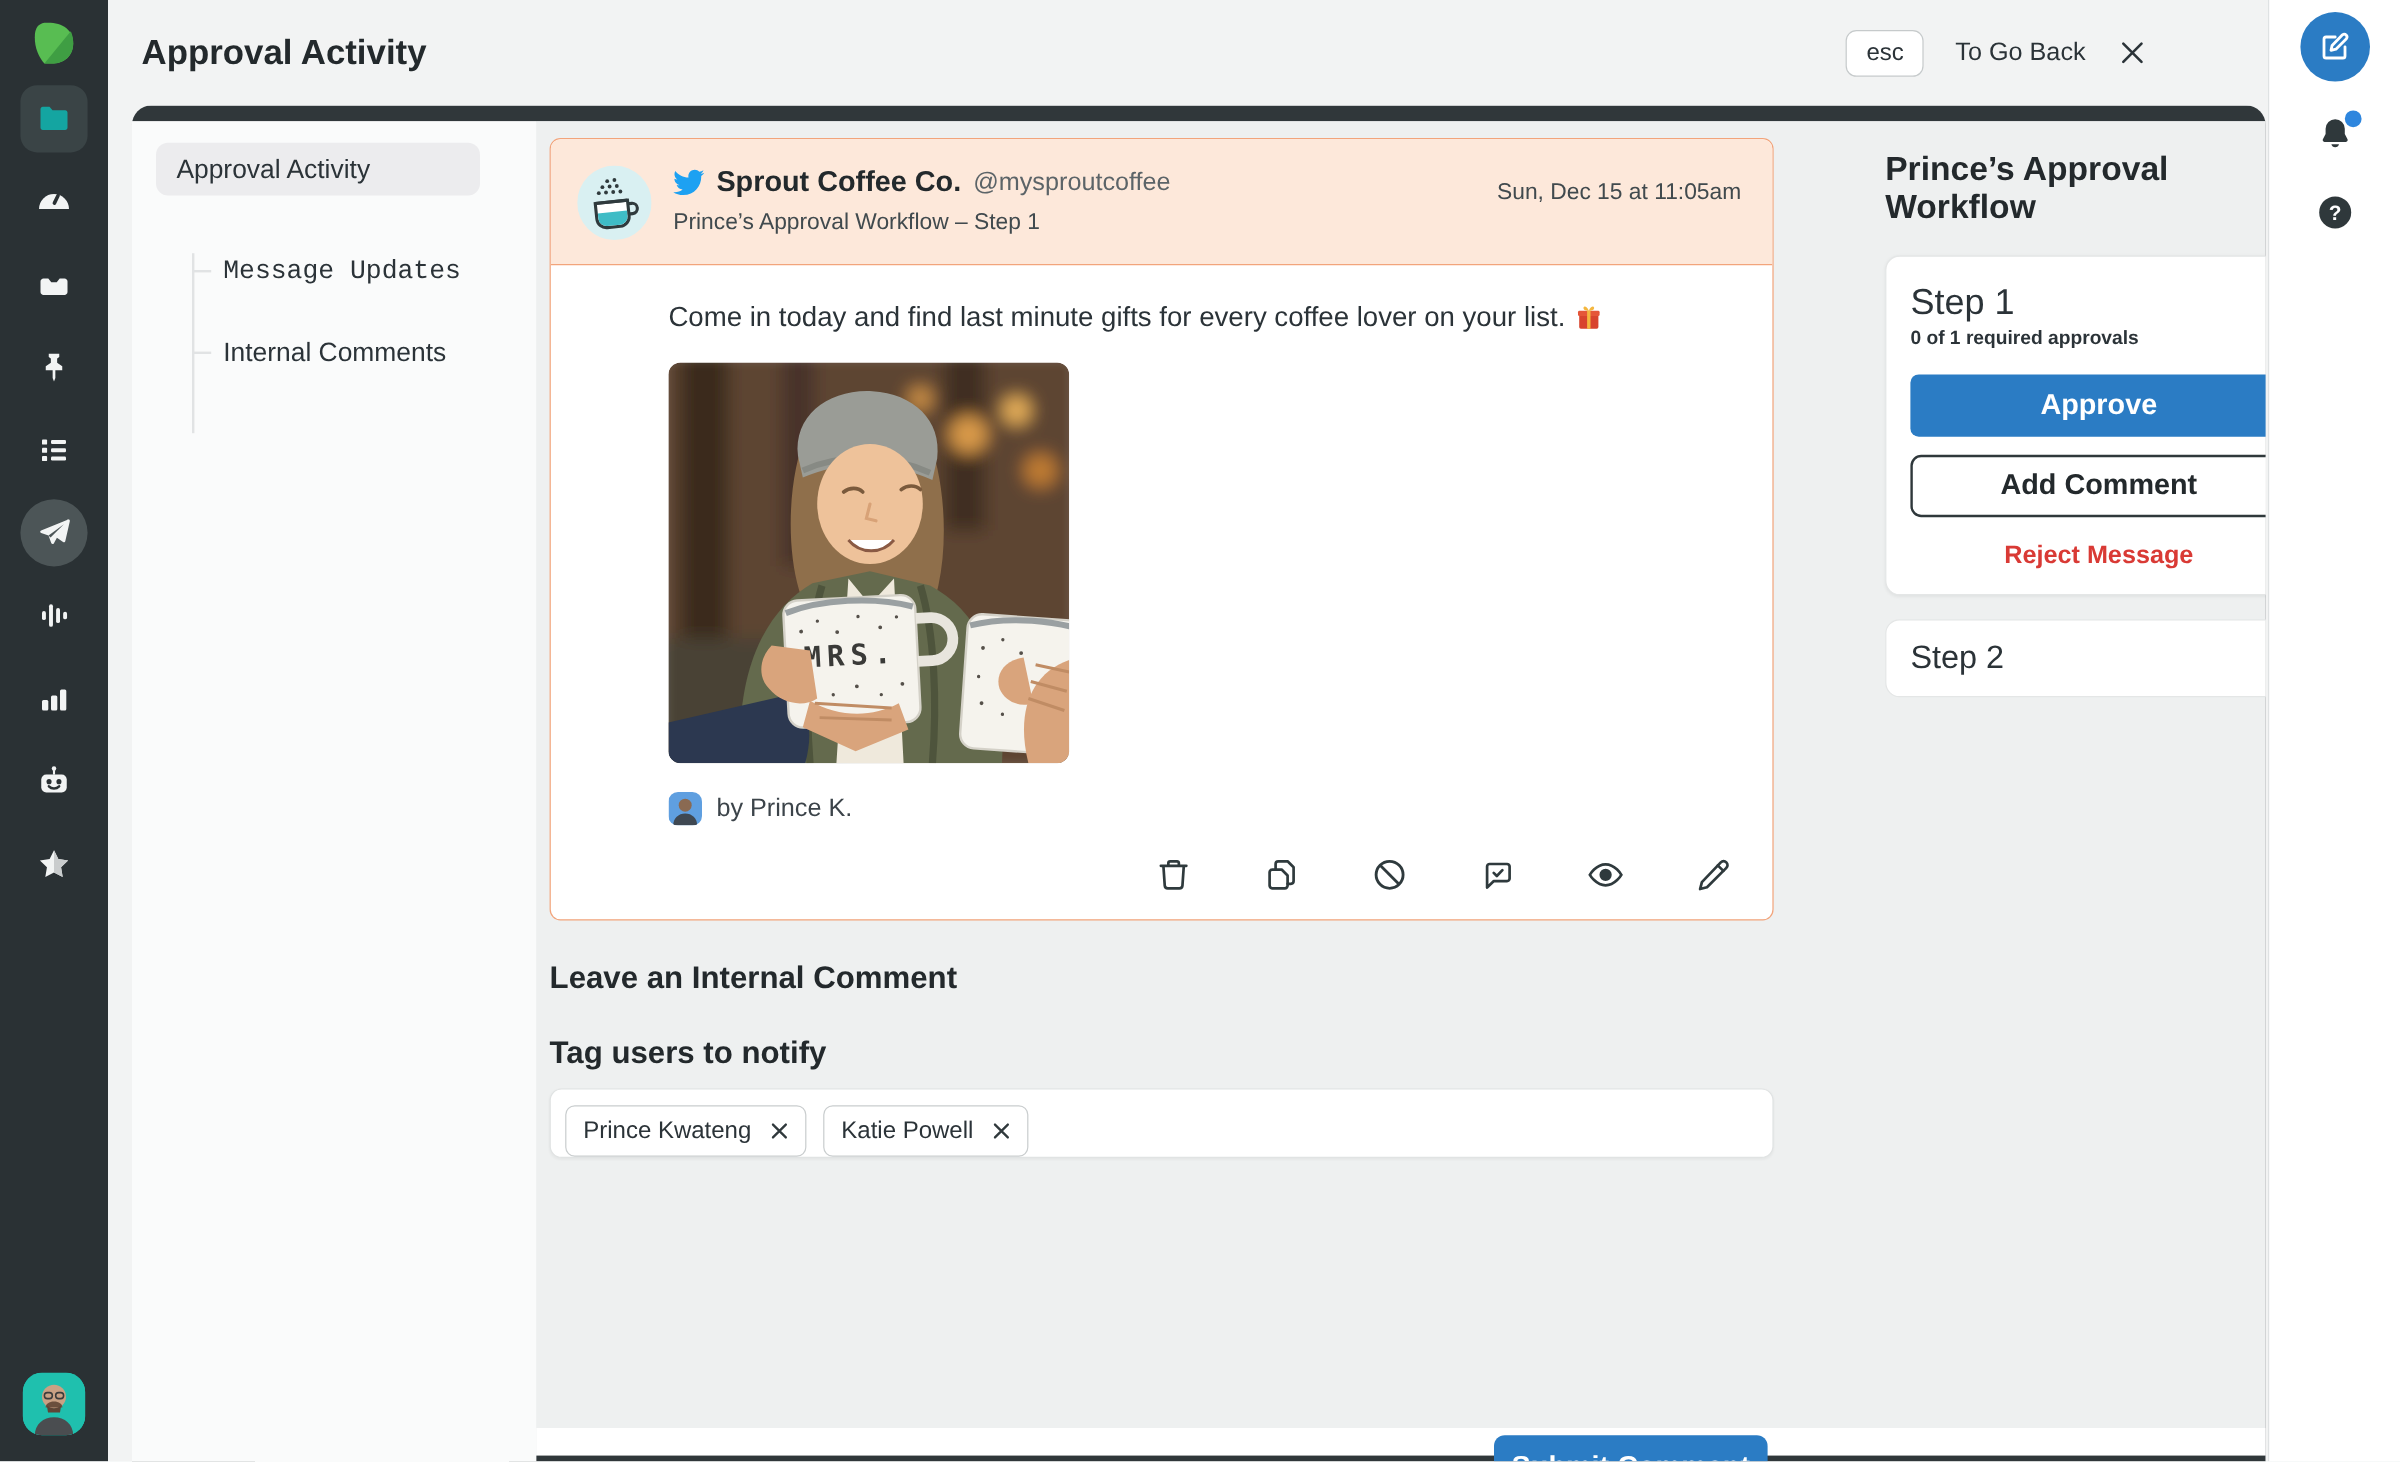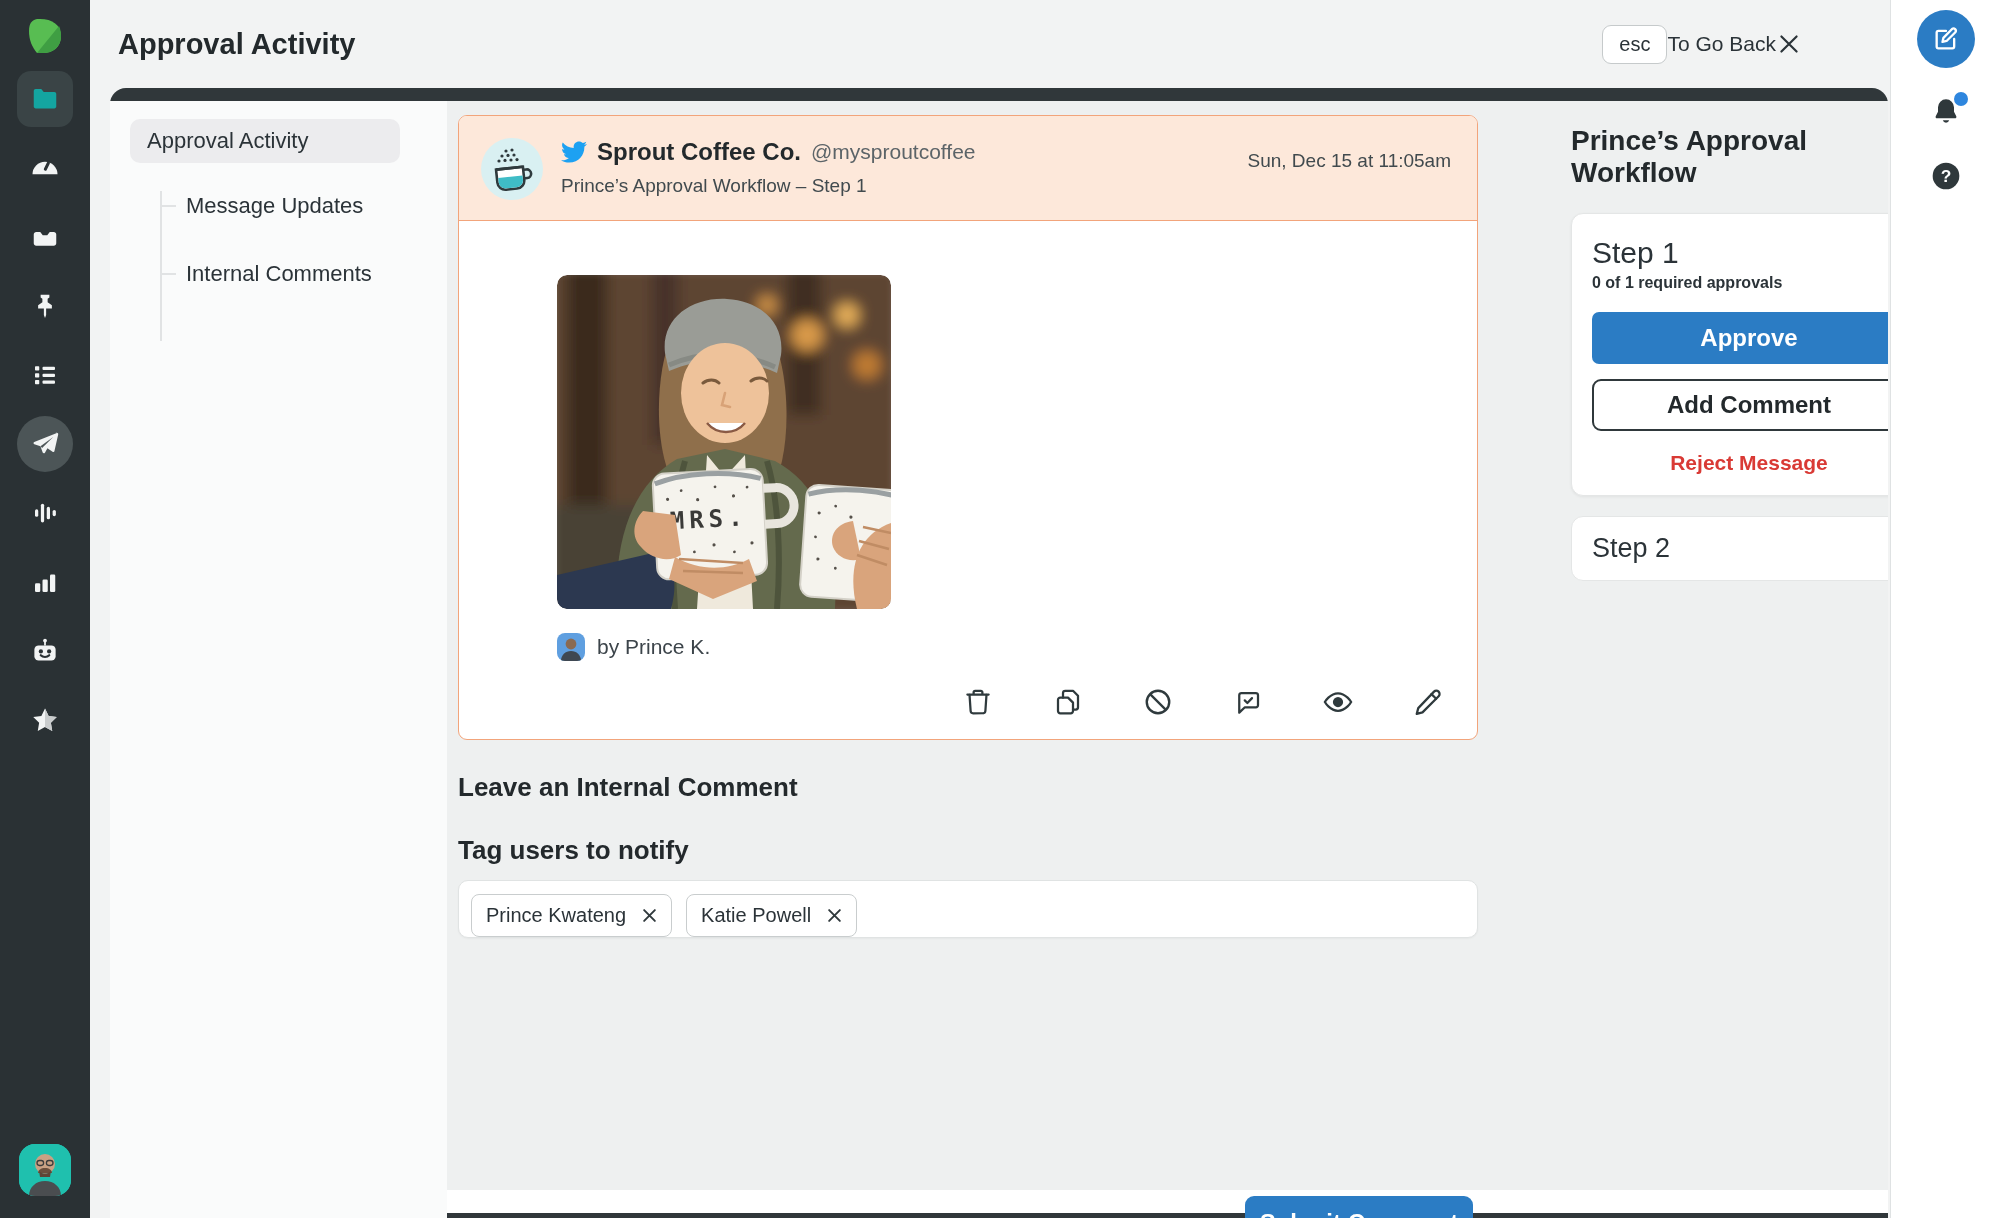--- a/index.html
+++ b/index.html
@@ -25,42 +25,42 @@
   .compose-btn { margin-top:10px; width:58px; height:58px; border-radius:50%; background:#2b7cc4;
                  display:flex; align-items:center; justify-content:center; cursor:pointer; }
   .rail-ic { margin-top:28px; position:relative; cursor:pointer; }
   .badge-dot { position:absolute; top:-4px; right:-6px; width:14px; height:14px; border-radius:50%;
                background:#2e86de; }
 
   
   .header { position:absolute; left:90px; top:0; width:1800px; height:88px; display:flex;
             align-items:center; background:#f2f3f3; z-index:10; }
   .page-title { margin-left:28px; font-size:29px; font-weight:bold; color:#23292c; }
-  .header-right { position:absolute; right:88px; display:flex; align-items:center; }
+  .header-right { position:absolute; right:100px; display:flex; align-items:center; gap:26px; }
   .esc-badge { background:#fff; border:1px solid #c6cacb; border-radius:9px; padding:7px 16px;
                font-size:20px; color:#2b3338; }
   .esc-hint { font-size:21px; color:#2b3338; }
   .close-x { width:26px; height:26px; cursor:pointer; }
 
   
   .modal { position:absolute; left:110px; top:88px; width:1778px; height:1130px;
            background:#30373a; border-radius:16px 16px 0 0; z-index:5; }
   .modal-inner { position:absolute; left:0; right:0; top:13px; bottom:0; background:#eef0f0;
                  display:flex; overflow:hidden; border-radius:0; }
 
   
   .subnav { width:337px; background:#fafbfb; flex:none; padding-top:18px; position:relative; }
   .subnav-pill { margin-left:20px; width:270px; height:44px; background:#ececee; border-radius:10px;
                  display:flex; align-items:center; padding-left:17px; font-size:22px; cursor:pointer; }
   .subnav-children { position:relative; margin-left:50px; margin-top:10px; }
   .tree-v { position:absolute; left:0; top:0; width:2px; height:150px; background:#e1e3e4; }
   .tree-item { position:relative; padding-left:26px; height:30px; display:flex; align-items:center;
                font-size:22px; color:#2b3338; cursor:pointer; }
   .tree-item .stub { position:absolute; left:0; top:14px; width:16px; height:2px; background:#e1e3e4; }
-  .tree-item.first { margin-top:28px; }
+  .tree-item.first { margin-top:48px;font-family:Liberation Mono, monospace; }
   .tree-item.second { margin-top:38px; }
 
   
   .content { flex:1; position:relative; background:#eef0f0; }
   .main-col { position:absolute; left:11px; top:14px; width:1020px; }
 
   
   .msg-card { background:#fff; border:1px solid #f2a47b; border-radius:9px; overflow:hidden; }
   .msg-head { background:#fde8da; border-bottom:1px solid #f2a47b; padding:22px 26px 20px 22px;
               display:flex; align-items:flex-start; }
@@ -308,20 +308,29 @@
                   </svg>
                   <span class="author">Sprout Coffee Co.</span>
                   <span class="handle">@mysproutcoffee</span>
                 </div>
                 <div class="wf-line">Prince’s Approval Workflow – Step 1</div>
               </div>
               <div class="timestamp">Sun, Dec 15 at 11:05am</div>
             </div>
 
             <div class="msg-body">
+              <p class="msg-text">
+                <span>Come in today and find last minute gifts for every coffee lover on your list.</span>
+                <svg width="24" height="24" viewBox="0 0 24 24">
+                  <rect x="4" y="9" width="16" height="12" rx="1.4" fill="#d8442e"></rect>
+                  <rect x="3" y="6" width="18" height="4.4" rx="1.2" fill="#e55639"></rect>
+                  <rect x="10.6" y="6" width="2.8" height="15" fill="#f4b73f"></rect>
+                  <path d="M12 6C9 6 7.2 4.8 7.6 3.2 8 1.8 10.6 2.2 12 6zM12 6c3 0 4.8-1.2 4.4-2.8C16 1.8 13.4 2.2 12 6z" fill="#f4b73f"></path>
+                </svg>
+              </p>
 
               <svg class="photo" viewBox="0 0 334 334">
                 <defs>
                   <filter id="blurbg" x="-20%" y="-20%" width="140%" height="140%">
                     <feGaussianBlur stdDeviation="7"></feGaussianBlur>
                   </filter>
                   <clipPath id="ph">
                       <rect width="334" height="334" rx="10"></rect>
                     </clipPath>
                 </defs>

